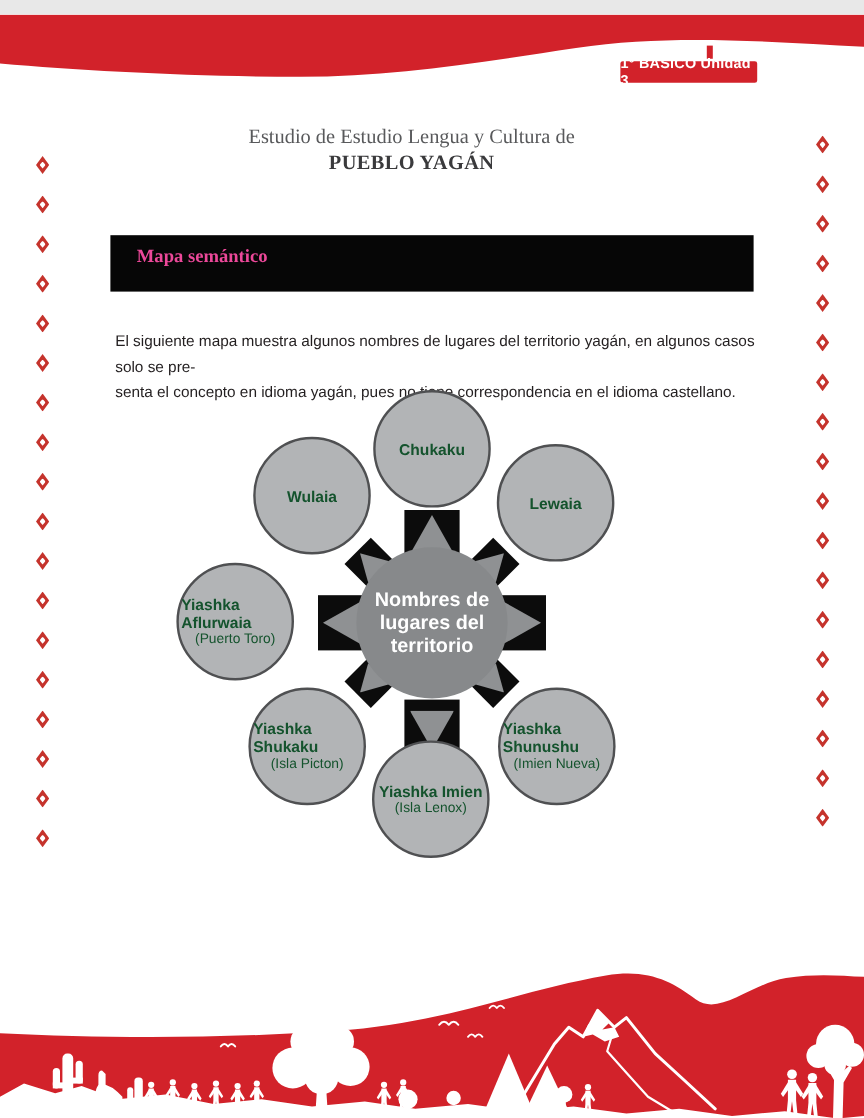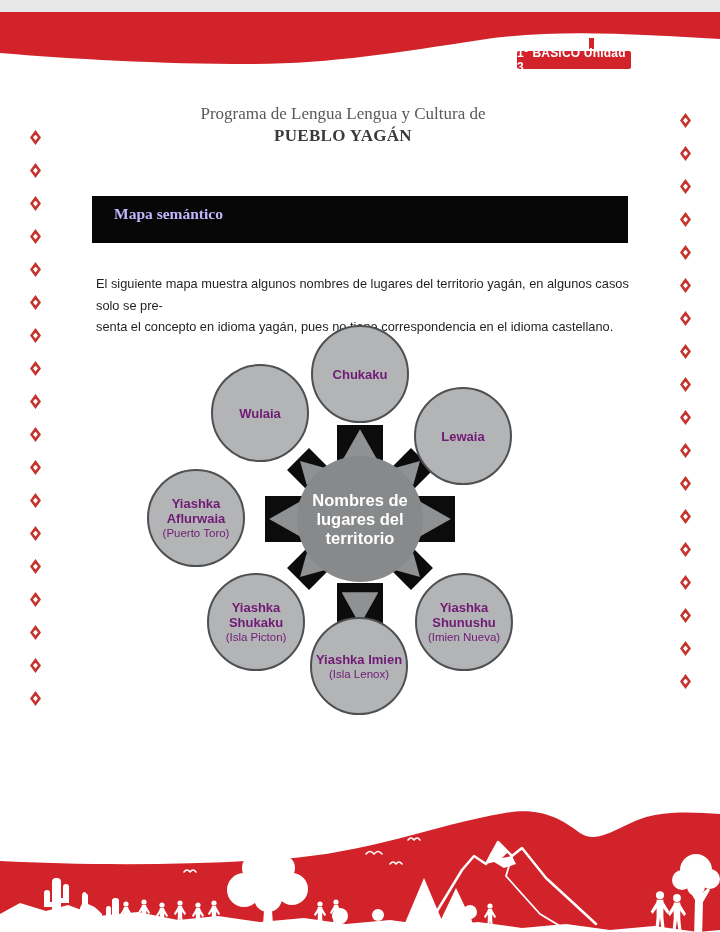--- a/index.html
+++ b/index.html
@@ -20,21 +20,21 @@
        clip-path:polygon(50% 0,100% 50%,50% 100%,0 50%);}
   .orn .o-inner{position:absolute;left:3px;top:4.5px;width:5px;height:6px;background:#ffffff;
        clip-path:polygon(50% 0,100% 50%,50% 100%,0 50%);}
 
   
   .title{position:absolute;left:70px;top:91px;width:546px;text-align:center;
          font-family:"Liberation Serif",serif;font-size:17px;line-height:22px;color:#58595b;}
   .title .t3{font-weight:bold;color:#3a3a3c;letter-spacing:.3px;}
 
   .banner{position:absolute;left:92px;top:184px;width:536px;height:47px;background:#060606;
-          color:#c4b5fd;font-family:"Liberation Serif",serif;font-weight:bold;font-size:15.5px;
+          color:#ec4899;font-family:"Liberation Serif",serif;font-weight:bold;font-size:15.5px;
           padding:9px 0 0 22px;box-sizing:border-box;}
 
   .intro{position:absolute;left:96px;top:261px;width:540px;font-size:12.8px;
          line-height:21.5px;color:#231f20;}
 
   
   .diagram{position:absolute;inset:0;}
   .conn{position:absolute;background:#0c0c0c;z-index:1;
         transform:translate(-50%,-50%) rotate(var(--r));}
   .conn .tri{position:absolute;left:10%;top:9%;width:80%;height:71%;background:#8f9193;
@@ -46,26 +46,26 @@
   .c-e {left:432px;top:507px;--r:90deg;}
   .c-se{left:411px;top:556px;--r:135deg;}
   .c-s {left:360px;top:594px;--r:180deg;}
   .c-sw{left:309px;top:556px;--r:225deg;}
   .c-w {left:288px;top:507px;--r:270deg;}
   .c-nw{left:309px;top:458px;--r:315deg;}
 
   .node{position:absolute;width:98px;height:98px;border-radius:50%;background:#b2b4b6;
         border:2.5px solid #4f5052;box-sizing:border-box;z-index:2;
         transform:translate(-50%,-50%);display:flex;flex-direction:column;align-items:center;
-        justify-content:center;text-align:center;color:#701a75;font-weight:bold;
+        justify-content:center;text-align:left;color:#14532d;font-weight:bold;
         font-size:13px;line-height:15px;padding:0 2px;}
   .node .sub{font-weight:normal;font-size:11.5px;line-height:13px;margin-top:1px;}
   .node .nowrap{white-space:nowrap;}
   .n-n {left:360px;top:362px;}
-  .n-ne{left:463px;top:424px;}
+  .n-ne{left:463px;top:407px;}
   .n-e {left:508px;top:507px;}
   .n-se{left:464px;top:610px;}
   .n-s {left:359px;top:654px;}
   .n-sw{left:256px;top:610px;}
   .n-w {left:196px;top:506px;}
   .n-nw{left:260px;top:401px;}
 
   .center-circle{position:absolute;left:360px;top:507px;width:126px;height:126px;border-radius:50%;
         background:#87898b;z-index:3;transform:translate(-50%,-50%);display:flex;
         flex-direction:column;align-items:center;justify-content:center;text-align:center;
@@ -230,21 +230,21 @@
         <div class="o-outer"></div>
         <div class="o-inner"></div>
       </div>
       <div class="orn" style="left: 680px; top: 662px;">
         <div class="o-outer"></div>
         <div class="o-inner"></div>
       </div>
     </div>
 
   <div class="title">
-    <div>Programa de Lengua Lengua y Cultura de</div>
+    <div>Estudio de Estudio Lengua y Cultura de</div>
     <div class="t3">PUEBLO YAGÁN</div>
   </div>
 
   <div class="banner">
     <span>Mapa semántico</span>
   </div>
 
   <div class="intro">
     <div>El siguiente mapa muestra algunos nombres de lugares del territorio yagán, en algunos casos solo se pre-</div>
     <div>senta el concepto en idioma yagán, pues no tiene correspondencia en el idioma castellano.</div>

